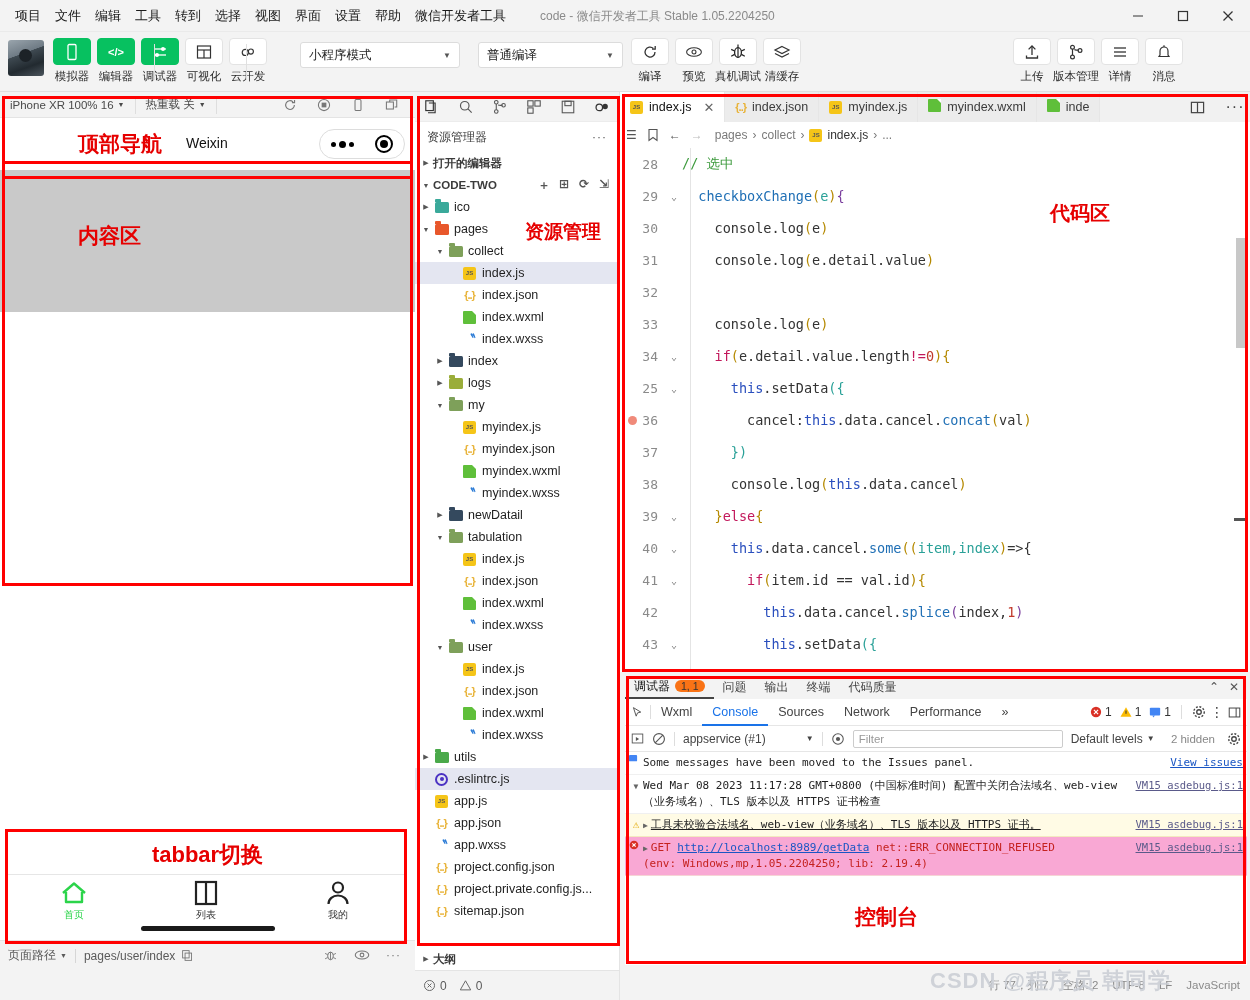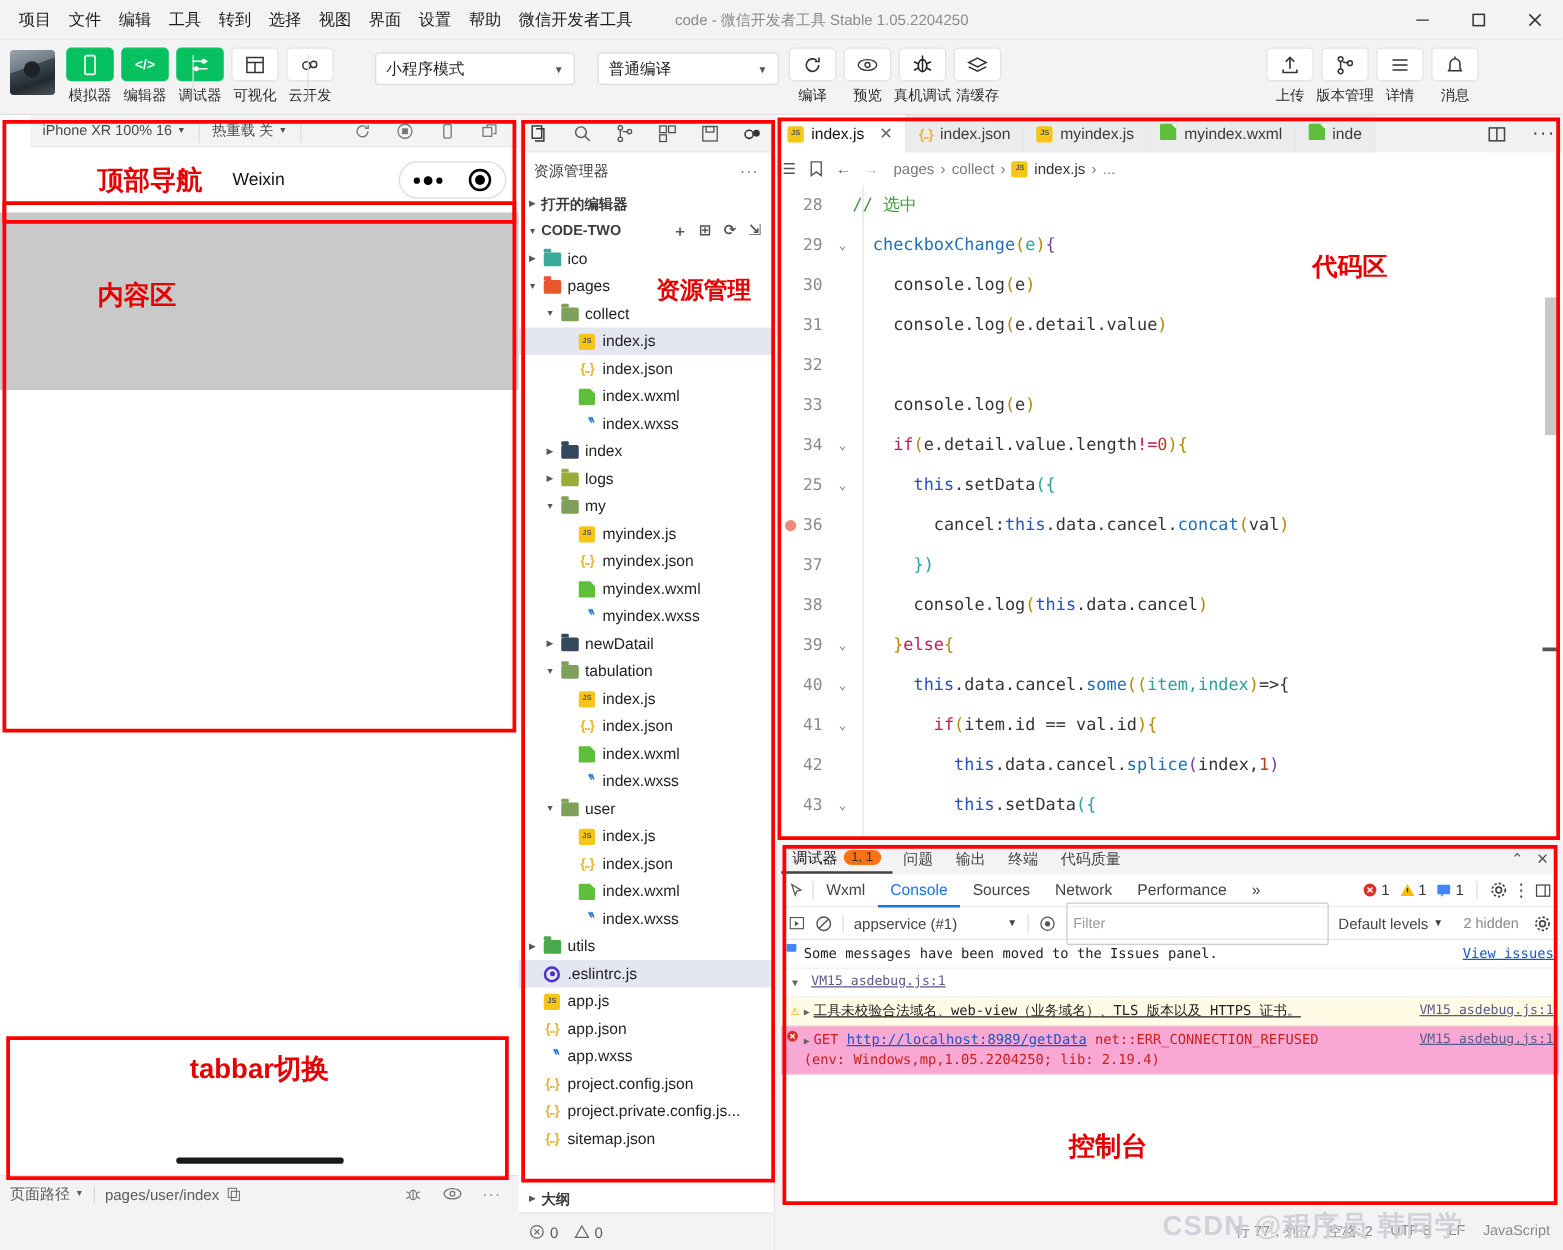--- a/index.html
+++ b/index.html
@@ -63,21 +63,21 @@
     position: absolute; top: 10px; height: 26px; background: #fff;
     border: 1px solid #dcdcdc; border-radius: 3px; display: flex;
     align-items: center; padding: 0 8px; font-size: 12.5px; color: #222;
   }
   .tsel .cv { margin-left: auto; font-size: 8px; color: #555; }
 
   
   .sim-pane { position: absolute; left: 0; top: 92px; width: 415px; height: 878px; background: #fff; }
   .sim-bar {
     height: 26px; background: #f3f3f3; border-bottom: 1px solid #e4e4e4;
-    display: flex; align-items: center; font-size: 11.5px; color: #4a4a4a; margin-left: 24px;
+    display: flex; align-items: center; font-size: 11.5px; color: #4a4a4a;
   }
   .sim-bar .seg { padding: 0 10px; display: flex; align-items: center; gap: 4px; height: 26px; }
   .sim-bar .vsep { width: 1px; height: 18px; background: #dedede; }
   .sim-bar .icons { margin-left: auto; display: flex; gap: 0px; padding-right: 6px; }
   .sim-bar .icons div { width: 34px; display: flex; align-items: center; justify-content: center; }
 
   .phone-nav {
     height: 52px; background: #fff; position: relative;
     display: flex; align-items: center;
   }
@@ -208,21 +208,21 @@
   .dev-tabs .rr { margin-left:auto; display:flex; gap:10px; padding-right:8px; color:#555; }
   .ct-row { height: 27px; display:flex; align-items:center; font-size:12.5px; color:#444;
      border-bottom:1px solid #e6e6e6; background:#fff; }
   .ct-row .ct { padding: 0 10px; height:27px; display:flex; align-items:center; }
   .ct-row .ct.active { color:#1a73e8; box-shadow: inset 0 -2px 0 #1a73e8; }
   .ct-row .counts { margin-left:auto; display:flex; align-items:center; gap:4px; padding-right:6px; font-size:12px; }
   .badge-err { color:#d93025; }
   .filt-row { height:26px; display:flex; align-items:center; gap:8px; font-size:12px;
     color:#444; border-bottom:1px solid #e6e6e6; padding: 0 6px; background:#fff; }
   .filt-input { flex: 0 0 210px; height:18px; border:1px solid #ccc; border-radius:2px;
-     font-size:11.5px; color:#999; padding:16px 5px; display:flex; align-items:center; }
+     font-size:11.5px; color:#999; padding:0 5px; display:flex; align-items:center; }
   .hidden-n { margin-left:auto; color:#888; font-size:11.5px; padding-right:4px; }
   .msgs { font-family: "DejaVu Sans Mono","Liberation Mono",monospace; font-size:11px; }
   .msg { display:flex; padding: 3px 4px; border-bottom:1px solid #f0f0f0; line-height:1.45; }
   .msg.warn { background:#fffbe5; border-bottom:1px solid #f3e9bf; }
   .msg.err { background:#f9a8d4; border-bottom:1px solid #f5d5d5; }
   .msg .ic { width:14px; flex:0 0 14px; text-align:center; }
   .msg .body { flex:1; color:#222; }
   .msg .src { color:#5a5a8a; text-decoration: underline; white-space:nowrap; margin-left:6px; font-size:10.5px; }
   .lnk { color:#1a56c4; text-decoration: underline; }
   .console-lbl-red { position:absolute; left:230px; top:228px; color:#e60000; font-size:21px;
@@ -475,20 +475,49 @@
       </div>
     </div>
 
     <div class="phone-content">
       <div class="lbl-red">内容区</div>
     </div>
     <div class="phone-blank"></div>
 
     <div class="phone-tabbar-zone">
       <div class="tabbar-title">tabbar切换</div>
+      <div class="tabbar" id="tabbar">
+          <div class="tb-item active">
+            <div>
+              <svg width="28" height="26" viewBox="0 0 28 26">
+                <path d="M3 13 14 3.5 25 13" fill="none" stroke="#2bd44a" stroke-width="2.4" stroke-linejoin="round"></path>
+                <path d="M6 12v10h16V12" fill="none" stroke="#2bd44a" stroke-width="2.4" stroke-linejoin="round"></path>
+              </svg>
+            </div>
+            <div class="tlabel">首页</div>
+          </div>
+          <div class="tb-item">
+            <div>
+              <svg width="24" height="26" viewBox="0 0 24 26">
+                <rect x="2" y="2" width="20" height="22" fill="none" stroke="#222" stroke-width="2.2"></rect>
+                <line x1="12" y1="2" x2="12" y2="24" stroke="#222" stroke-width="2.2"></line>
+              </svg>
+            </div>
+            <div class="tlabel">列表</div>
+          </div>
+          <div class="tb-item">
+            <div>
+              <svg width="26" height="26" viewBox="0 0 26 26">
+                <circle cx="13" cy="7.5" r="5" fill="none" stroke="#222" stroke-width="2.2"></circle>
+                <path d="M3.5 24c0-5.2 4.3-8.5 9.5-8.5s9.5 3.3 9.5 8.5" fill="none" stroke="#222" stroke-width="2.2"></path>
+              </svg>
+            </div>
+            <div class="tlabel">我的</div>
+          </div>
+        </div>
       <div class="home-ind" style="position:absolute;left:50%;transform:translateX(-50%);top:102px;"></div>
     </div>
 
     <div class="sim-foot">
       <span>页面路径</span>
       <span style="font-size:7px;margin-left:4px;">▼</span>
       <span class="vsep"></span>
       <span>pages/user/index</span>
       <span style="margin-left:6px;">
         <svg width="13" height="13" viewBox="0 0 16 16">
@@ -1130,20 +1159,21 @@
         <div class="msg">
           <span class="ic">
             <svg width="9" height="9" viewBox="0 0 10 10">
               <rect x="0" y="0" width="9" height="7" rx="1" fill="#4285f4"></rect>
             </svg>
           </span>
           <span class="body"><span>Some messages have been moved to the Issues panel.</span><span class="lnk" style="float:right;">View issues</span></span>
         </div>
         <div class="msg">
           <span class="ic"><span style="color:#666;font-size:8px;">▼</span></span>
+          <span class="body"><span>Wed Mar 08 2023 11:17:28 GMT+0800 (中国标准时间) 配置中关闭合法域名、web-view（业务域名）、TLS 版本以及 HTTPS 证书检查</span></span>
           <span class="src">VM15 asdebug.js:1</span>
         </div>
         <div class="msg warn">
           <span class="ic"><span style="color:#e0a800;font-size:11px;">⚠</span></span>
           <span class="body"><span style="color:#666;font-size:8px;margin-right:3px;">▶</span><span style="text-decoration:underline;">工具未校验合法域名、web-view（业务域名）、TLS 版本以及 HTTPS 证书。</span></span>
           <span class="src">VM15 asdebug.js:1</span>
         </div>
         <div class="msg err">
           <span class="ic">
             <svg width="10" height="10" viewBox="0 0 12 12">

